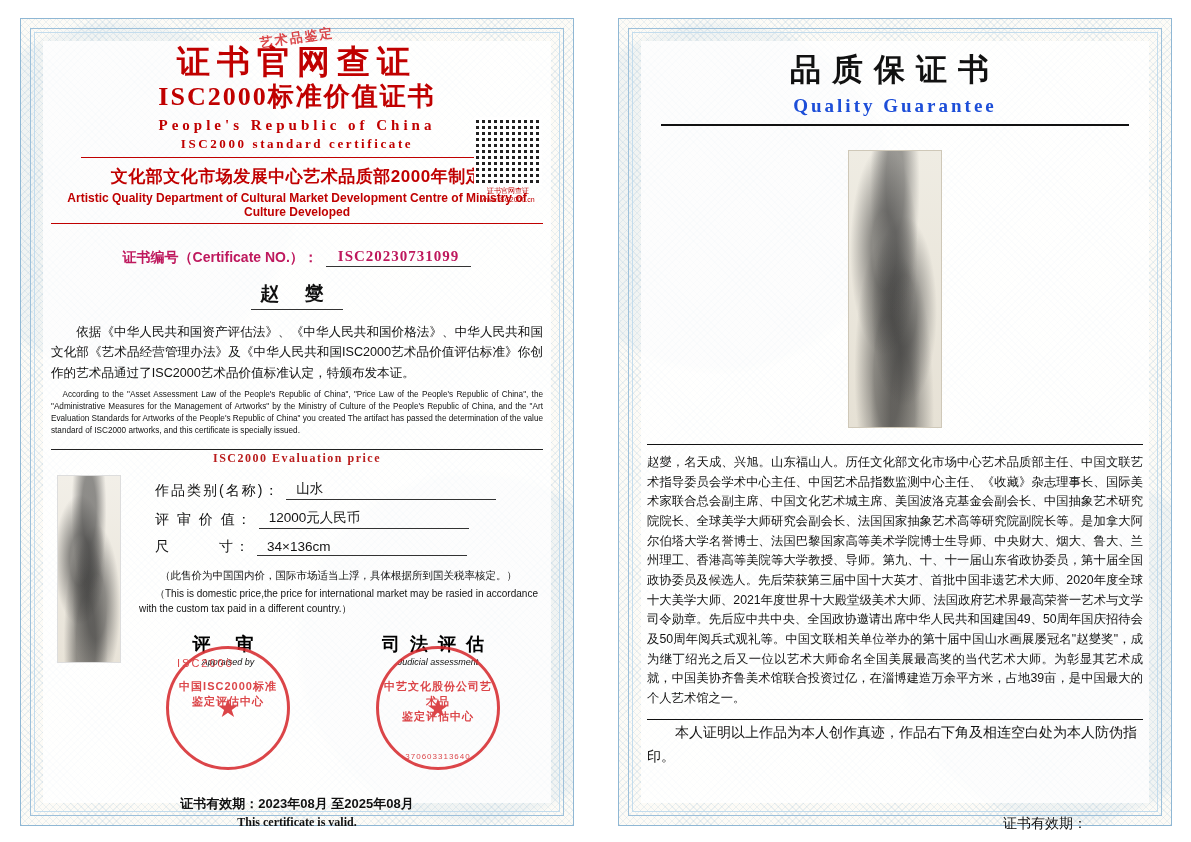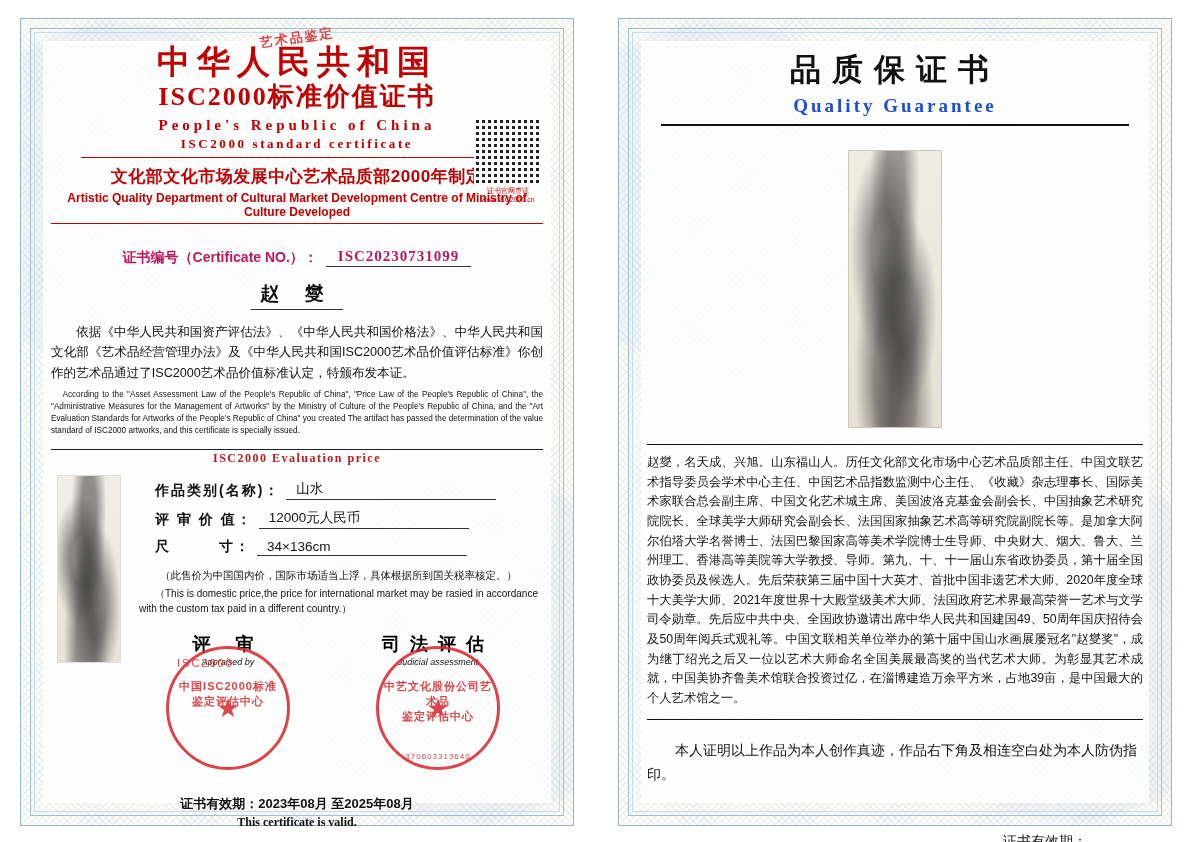--- a/index.html
+++ b/index.html
@@ -66,21 +66,21 @@
     background:linear-gradient(180deg,#f2efe8,#e8e3d8);overflow:hidden;}
   .thumb .ink{position:absolute;inset:0;
     background:
       radial-gradient(ellipse at 50% 18%, rgba(60,60,60,.55) 0 16%, rgba(255,255,255,0) 40%),
       radial-gradient(ellipse at 35% 45%, rgba(40,40,40,.5) 0 18%, rgba(255,255,255,0) 45%),
       radial-gradient(ellipse at 62% 70%, rgba(50,50,50,.5) 0 18%, rgba(255,255,255,0) 44%),
       radial-gradient(ellipse at 45% 90%, rgba(30,30,30,.45) 0 20%, rgba(255,255,255,0) 46%);}
 
   .fields{margin-top:14px;padding-left:104px;}
   .field-row{display:flex;align-items:flex-end;margin-top:9px;font-size:14px;color:#111;}
-  .field-label{letter-spacing:2px;white-space:nowrap;font-weight:bold;}
+  .field-label{letter-spacing:2px;white-space:nowrap;}
   .field-val{border-bottom:1px solid #333;min-width:196px;margin-left:6px;padding:0 4px 1px 10px;font-size:13.5px;}
 
   .note-cn{font-size:10.5px;line-height:1.5;color:#111;margin-top:12px;padding-left:88px;text-indent:2em;}
   .note-en{font-size:10px;line-height:1.45;color:#111;margin-top:4px;padding-left:88px;text-indent:1.6em;}
 
   .sign-row{display:flex;margin-top:16px;padding-left:72px;}
   .sign-col{width:214px;text-align:center;position:relative;}
   .sign-cn{font-weight:bold;font-size:18px;letter-spacing:10px;color:#000000;}
   .sign-en{font-size:9px;color:#111;margin-top:1px;font-style:italic;}
 
@@ -109,37 +109,37 @@
     background:
       radial-gradient(ellipse at 50% 12%, rgba(70,70,70,.5) 0 14%, rgba(255,255,255,0) 38%),
       radial-gradient(ellipse at 38% 36%, rgba(45,45,45,.5) 0 16%, rgba(255,255,255,0) 42%),
       radial-gradient(ellipse at 60% 58%, rgba(55,55,55,.5) 0 16%, rgba(255,255,255,0) 42%),
       radial-gradient(ellipse at 42% 80%, rgba(35,35,35,.45) 0 18%, rgba(255,255,255,0) 44%),
       radial-gradient(ellipse at 58% 95%, rgba(35,35,35,.4) 0 16%, rgba(255,255,255,0) 42%);}
 
   .r-hr{height:1px;background:#111;margin:16px 0 0 0;}
   .r-bio{font-size:12.3px;line-height:1.6;color:#111;margin-top:8px;text-align:justify;}
   .r-hr2{height:1px;background:#111;margin:10px 0 0 0;}
-  .r-statement{font-size:14px;line-height:1.75;color:#111;margin-top:18px;text-indent:2em;}
+  .r-statement{font-size:14px;line-height:1.75;color:#111;margin-top:0;text-indent:2em;}
   .r-sign{text-align:right;font-size:14px;color:#111;margin-top:46px;padding-right:56px;}
 </style>
 </head>
 <body>
 
 <div class="page">
 
   <div class="cert cert-left">
     <div class="guilloche"></div>
     <div class="inner-frame"></div>
     <div class="inner-frame2"></div>
     <div class="paper"></div>
 
     <div class="l-content">
 
-      <div class="cn-title">中华人民共和国</div>
+      <div class="cn-title">证书官网查证</div>
       <div class="cn-title2">ISC2000标准价值证书</div>
       <div class="en-title">People's Republic of China</div>
       <div class="en-title2">ISC2000 standard certificate</div>
       <div class="rule-red"></div>
       <div class="dept-cn">文化部文化市场发展中心艺术品质部2000年制定</div>
       <div class="dept-en">Artistic Quality Department of Cultural Market Development Centre of Ministry of Culture Developed</div>
       <div class="rule-red2"></div>
 
       <div class="qr-wrap">
         <div class="qr"></div>

